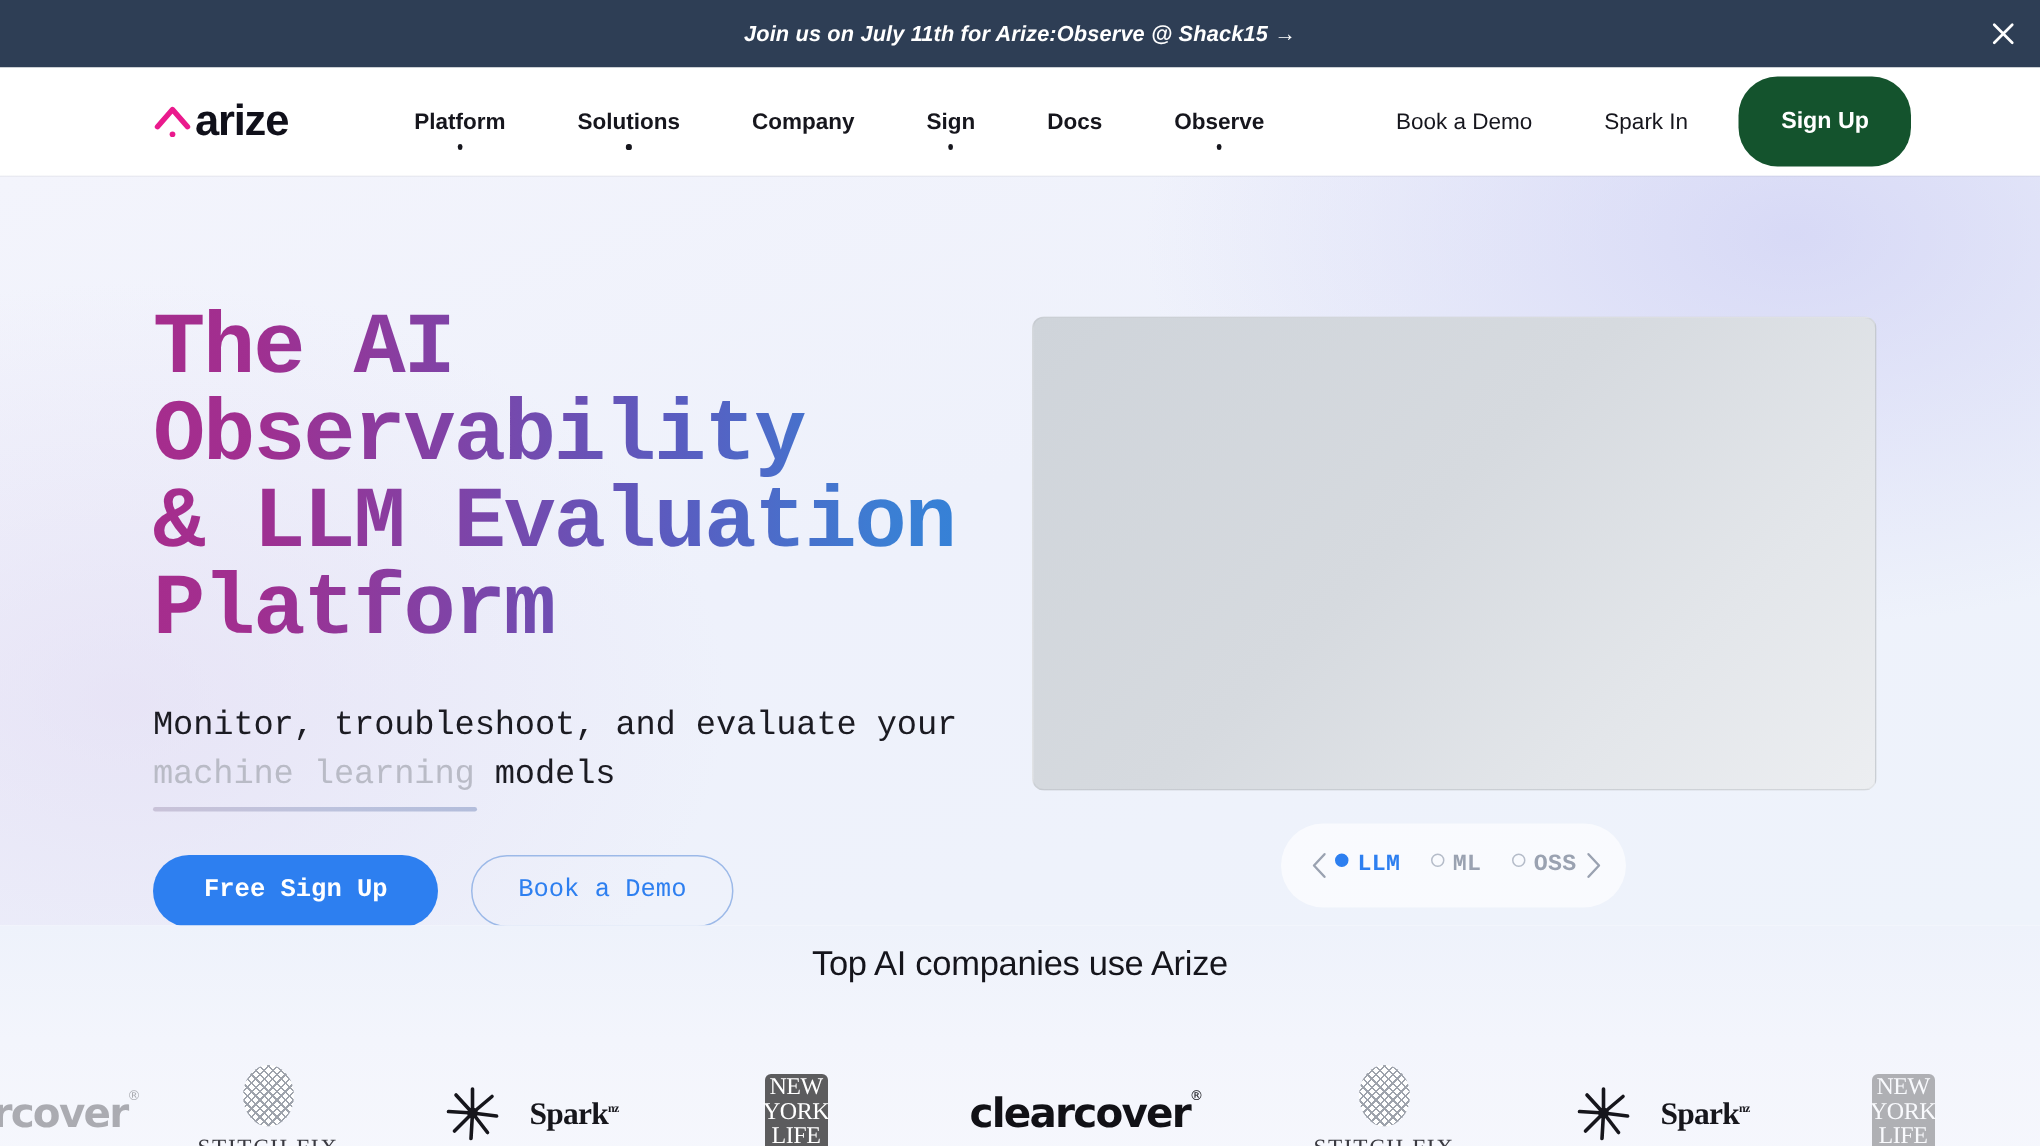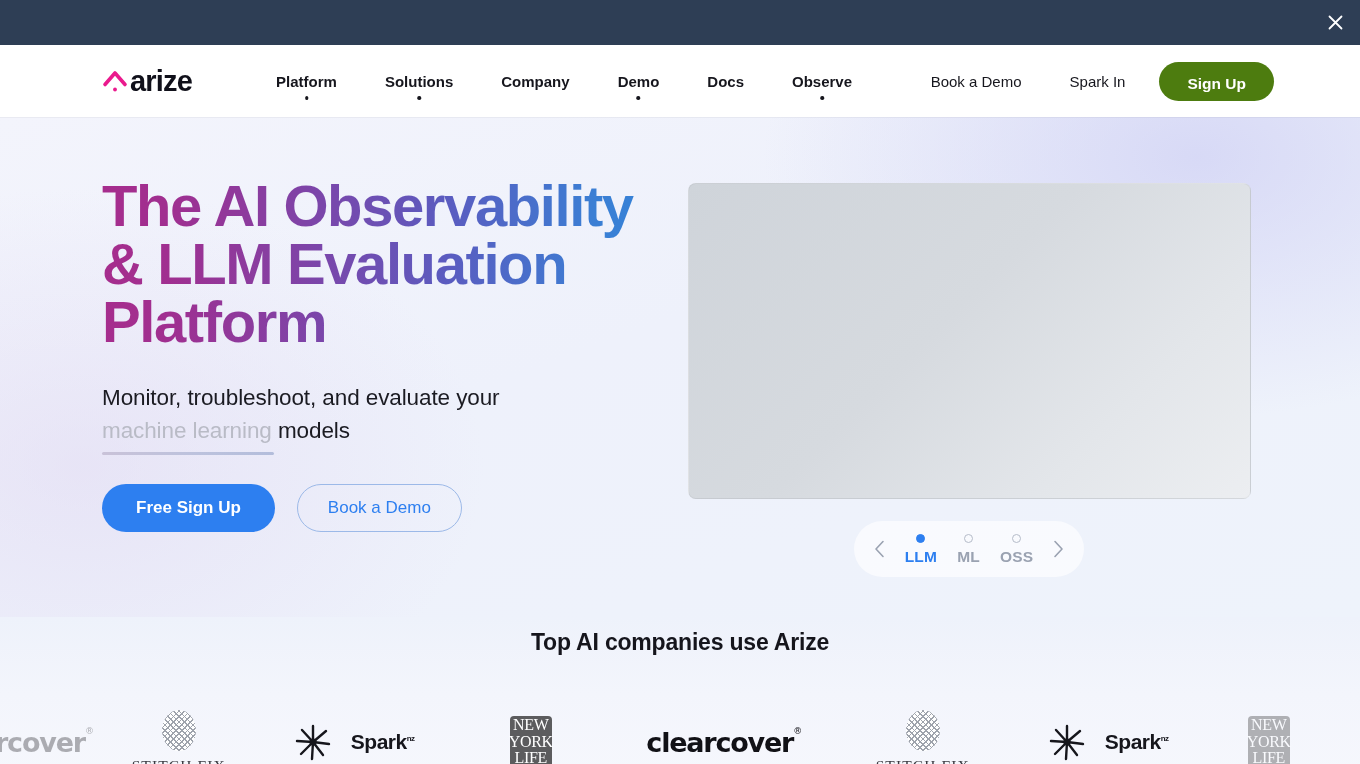--- a/index.html
+++ b/index.html
@@ -110,28 +110,28 @@
   .nav-link {
     font-size: 15px;
     font-weight: 400;
     color: #16161d;
     cursor: pointer;
     padding: 0 24px;
     white-space: nowrap;
   }
   .signup-btn {
     margin-left: 10px;
-    background: #4d7c0f;
+    background: #14532d;
     color: #ffffff;
     font-size: 15.5px;
     font-weight: 700;
     border: none;
     border-radius: 26px;
     padding: 0 28px;
-    height: 39px;
+    height: 60px;
     line-height: 44px;
     cursor: pointer;
     font-family: inherit;
     white-space: nowrap;
   }
 
   
   .hero {
     position: relative;
     height: 500px;
@@ -139,21 +139,22 @@
       radial-gradient(ellipse 700px 420px at 88% 8%, rgba(197,198,242,0.55) 0%, rgba(197,198,242,0) 62%),
       radial-gradient(ellipse 620px 430px at 6% 70%, rgba(222,212,240,0.45) 0%, rgba(222,212,240,0) 65%),
       linear-gradient(160deg, #f3f4fc 0%, #eef1fb 45%, #eef3fb 100%);
     overflow: hidden;
   }
 
   .hero-inner {
     display: flex;
     padding-left: 102px;
     padding-right: 84px;
-    padding-top: 60px;
+    padding-top: 88px;
+    font-family: Liberation Mono, monospace;
   }
 
   .hero-left { width: 560px; flex: 0 0 560px; }
 
   .hero-title {
     font-size: 58px;
     line-height: 1.0;
     font-weight: 700;
     letter-spacing: -1.4px;
     background: linear-gradient(90deg, #a62d8d 0%, #a02f90 12%, #7c45a9 38%, #5a5cc0 62%, #3b7fd4 88%, #3382d8 100%);
@@ -247,22 +248,21 @@
     height: 22px;
     display: flex;
     align-items: center;
     justify-content: center;
     cursor: pointer;
     flex: 0 0 22px;
   }
   .carousel-tabs { display: flex; gap: 20px; }
   .carousel-tab {
     display: flex;
-    flex-direction: column;
-    align-items: center;
+    flex-direction: row;
     gap: 6px;
     cursor: pointer;
   }
   .tab-dot {
     width: 9px; height: 9px;
     border-radius: 50%;
     border: 1.4px solid #b5bcc9;
     background: transparent;
     box-sizing: border-box;
   }
@@ -282,21 +282,21 @@
   
   .logos-section {
     height: 192px;
     background: linear-gradient(180deg, #eef2fb 0%, #f3f5fc 40%, #f7f8fd 100%);
     position: relative;
     overflow: hidden;
   }
   .logos-heading {
     text-align: center;
     font-size: 23px;
-    font-weight: 700;
+    font-weight: 400;
     color: #15151c;
     letter-spacing: -0.2px;
     padding-top: 12px;
   }
   .logo-track {
     position: absolute;
     top: 86px;
     left: 0;
     display: flex;
     align-items: center;
@@ -340,21 +340,21 @@
       #ffffff;
   }
   .sf-text {
     font-family: "Liberation Serif", serif;
     font-size: 15.5px;
     letter-spacing: 1.1px;
     color: #3b3b42;
   }
 
   
-  .spark-wrap { display: flex; align-items: center; gap: 18px; }
+  .spark-wrap { display: flex; align-items: center; gap: 18px; font-family: Liberation Serif, serif; }
   .spark-word {
     font-size: 21px;
     font-weight: 700;
     color: #16161c;
     letter-spacing: -0.5px;
   }
   .spark-word sup { font-size: 8px; vertical-align: super; font-weight: 700; }
 
   
   .nyl-box {
@@ -374,20 +374,21 @@
     font-weight: 400;
     line-height: 1.06;
     letter-spacing: -0.3px;
   }
   .nyl-faded { opacity: .45; }
 </style>
 </head>
 <body>
 
 <div class="announce-bar">
+  <span class="announce-text">Join us on July 11th for Arize:Observe @ Shack15 →</span>
   <span class="announce-close">
     <svg width="15" height="15" viewBox="0 0 15 15" aria-hidden="true">
       <path d="M1.5 1.5 L13.5 13.5 M13.5 1.5 L1.5 13.5" stroke="#ffffff" stroke-width="1.8" stroke-linecap="round"></path>
     </svg>
   </span>
 </div>
 
 <header class="site-header">
 
   <div class="brand">
@@ -404,21 +405,21 @@
       <span class="nav-dot"></span>
     </div>
     <div class="nav-item">
       <span>Solutions</span>
       <span class="nav-dot"></span>
     </div>
     <div class="nav-item">
       <span>Company</span>
     </div>
     <div class="nav-item">
-      <span>Demo</span>
+      <span>Sign</span>
       <span class="nav-dot"></span>
     </div>
     <div class="nav-item">
       <span>Docs</span>
     </div>
     <div class="nav-item">
       <span>Observe</span>
       <span class="nav-dot"></span>
     </div>
   </nav>

